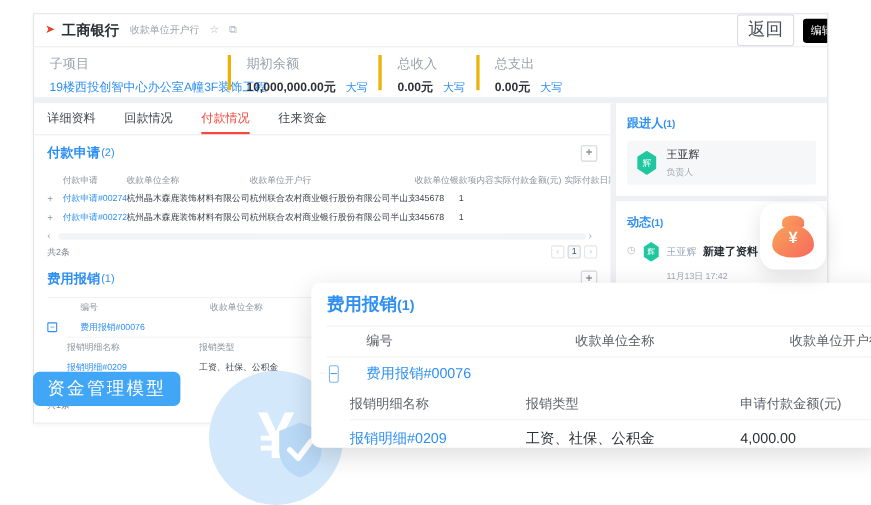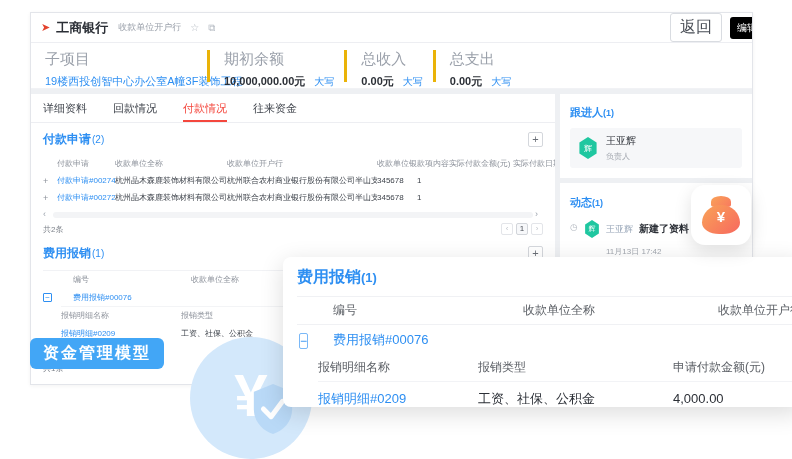--- a/index.html
+++ b/index.html
@@ -22,21 +22,21 @@
   .btn-back { font-size:16px; color:#4a4f57; background:#fff; border:1px solid #d9dce1;
     border-radius:3px; padding:3px 9px; cursor:pointer; }
   .btn-edit { font-size:10px; color:#fff; background:#000000; border:none; border-radius:3px;
     padding:4px 7px; margin-left:8px; margin-right:-22px; white-space:nowrap; cursor:pointer; }
 
   
   .summary { height:46px; display:flex; padding:7px 0 6px 14px; border-bottom:1px solid #f1f2f5; }
   .sf { padding:0 10px 0 14px; }
   .sf + .sf { border-left:3px solid #eab308; }
   .sf:first-child { padding-left:0; width:162px; }
-  .sf-label { font-size:15px; color:#9ba1ab; margin-bottom:5px; }
+  .sf-label { font-size:12px; color:#9ba1ab; margin-bottom:5px; }
   .sf-val { font-size:11px; font-weight:bold; color:#2b2f36; white-space:nowrap; }
   .sf-val.link { color:#2e8ff2; font-weight:normal; }
   .sf-action { font-size:10px; color:#2e8ff2; margin-left:9px; font-weight:normal; cursor:pointer; }
 
   .gap-strip { height:5px; background:#eef0f3; }
 
   .content { display:flex; height:292px; }
   .left { width:524px; background:#fff; overflow:hidden; }
   .vgap { width:5px; background:#eef0f3; }
   .right { flex:1; background:#fff; padding:8px 10px; }
@@ -104,21 +104,21 @@
   .ev-time { font-size:8px; color:#a2a7af; margin-top:8px; margin-left:22px; }
 
   
   .coin { position:absolute; left:190px; top:337px; width:122px; height:122px; border-radius:50%;
     background:#d3e8fb; z-index:5; display:flex; align-items:center; justify-content:center; }
   .coin-yuan { color:#fff; font-size:60px; font-weight:bold; margin-top:-6px; }
   .shield { position:absolute; left:250px; top:382px; width:46px; height:54px; z-index:5; }
 
   
   .badge { position:absolute; left:30px; top:338px; z-index:6; background:#42a6f6; color:#fff;
-    font-size:16px; font-weight:bold; letter-spacing:2px; padding:5px 13px; border-radius:6px; }
+    font-size:16px; font-weight:normal; letter-spacing:2px; padding:5px 13px; border-radius:6px; }
 
   
   .popup { position:absolute; left:283px; top:257px; width:520px; height:150px; background:#fff;
     border-radius:8px; box-shadow:0 6px 24px rgba(0,0,0,.14); z-index:7;
     padding:10px 0 0 14px; overflow:hidden; }
   .pp-title { font-size:16px; font-weight:bold; color:#2e8ff2; }
   .pp-count { font-size:13px; color:#2e8ff2; font-weight:bold; }
   .pp-grid { display:grid; grid-template-columns:36px 190px 195px 120px; align-items:center; }
   .pp-th { font-size:12px; color:#5c6066; height:27px; display:flex; align-items:center; white-space:nowrap; }
   .pp-hdr { border-top:1px solid #f0f1f4; border-bottom:1px solid #f0f1f4; margin-top:8px; }

